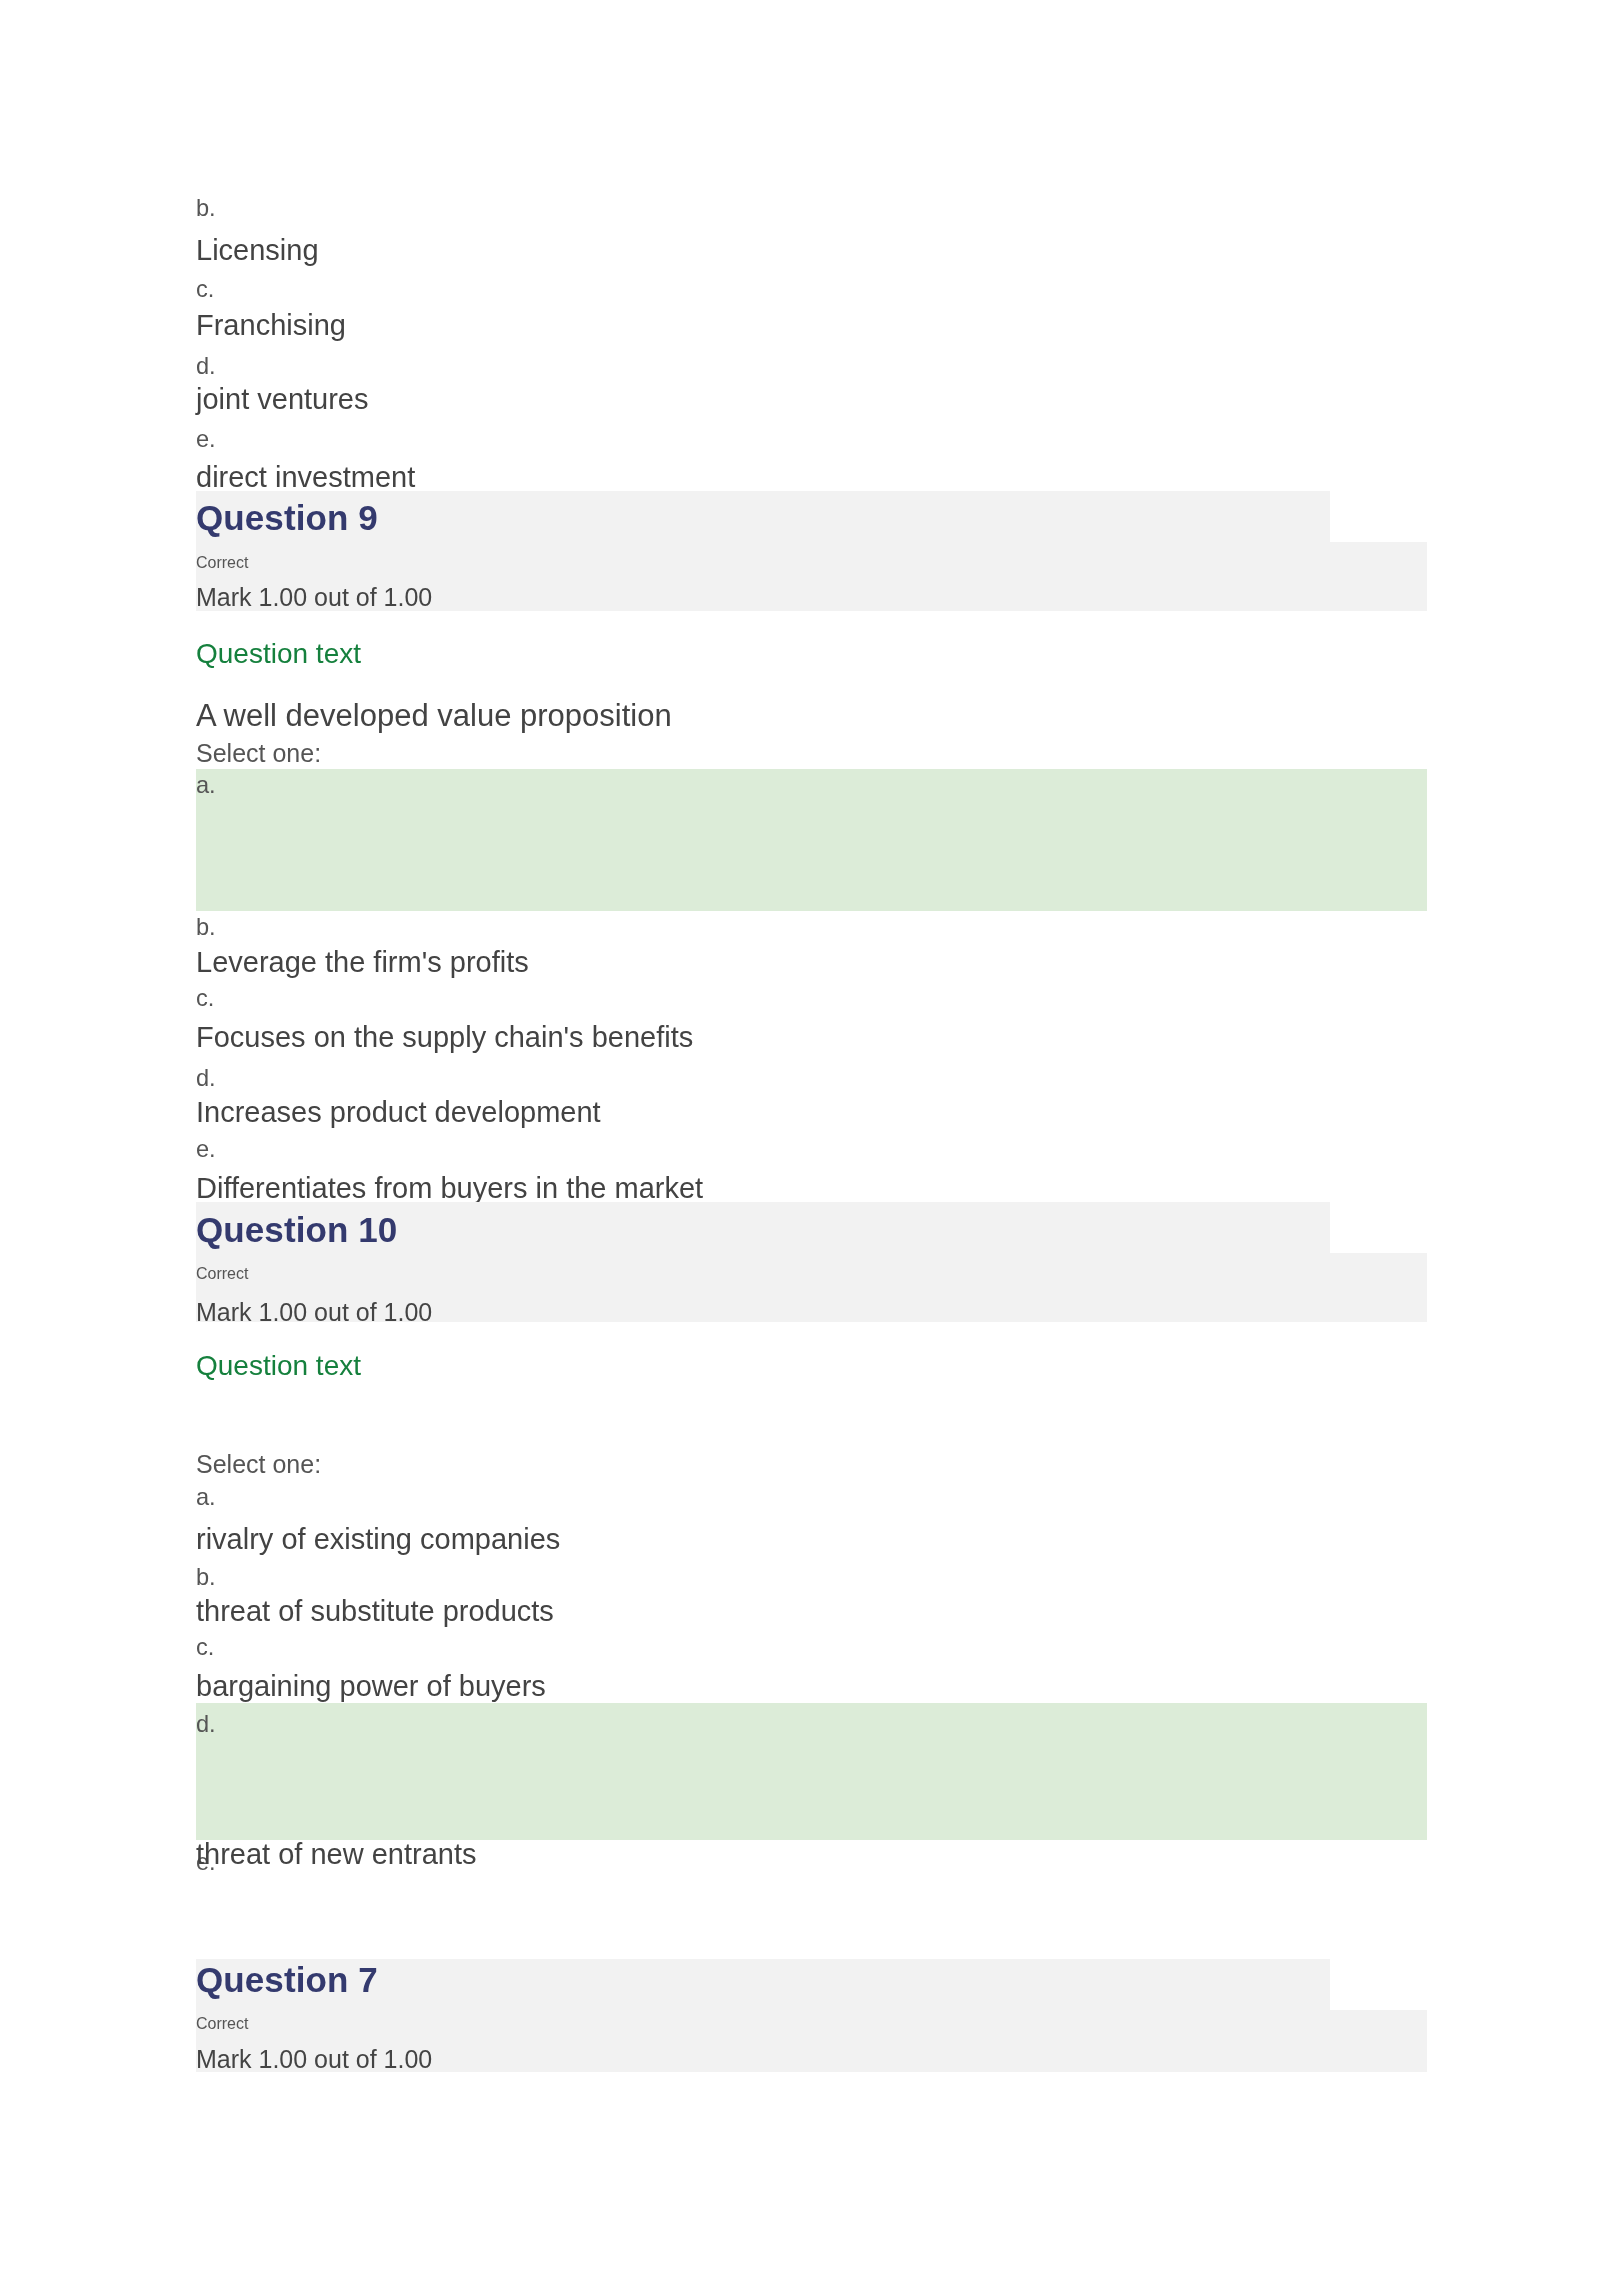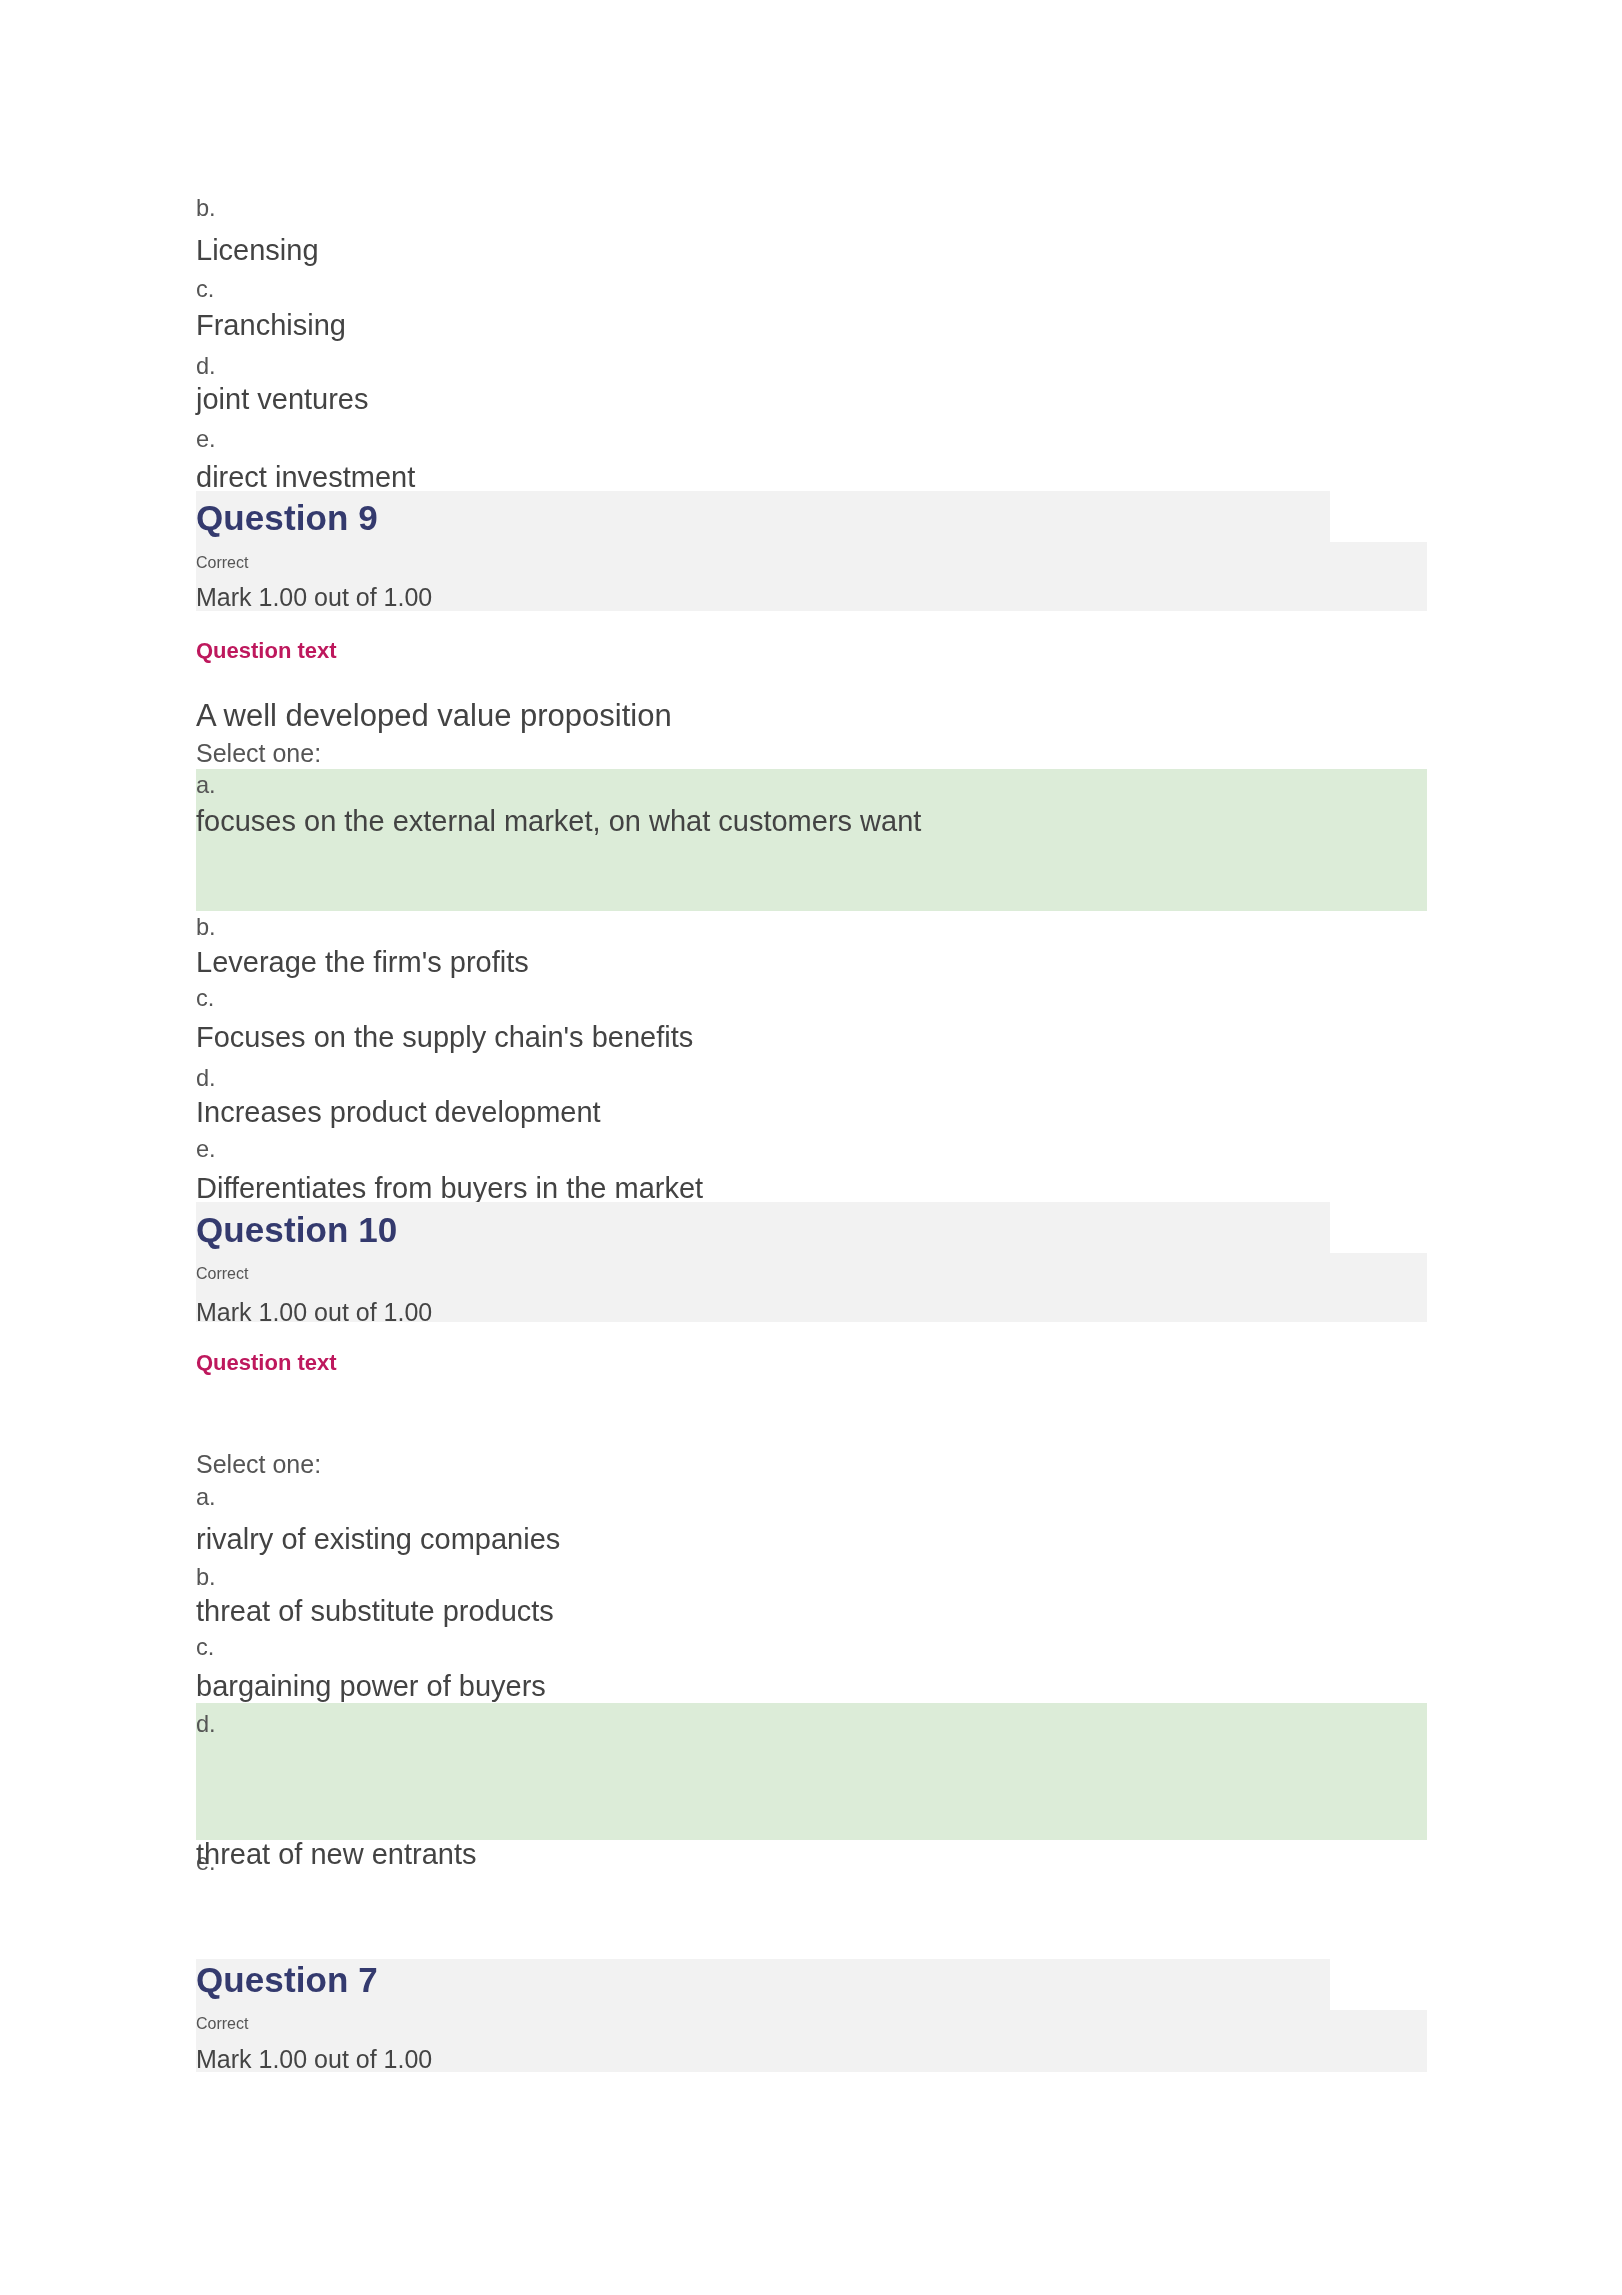--- a/index.html
+++ b/index.html
@@ -17,21 +17,21 @@
   .band-wide { position:absolute; left:196px; width:1231px; background:#f2f2f2; }
   .greenbox  { position:absolute; left:196px; width:1231px; background:#dcecd8; }
 
   .qnum {
     position:absolute; left:196px;
     font-weight:700; font-size:35px; color:#343a6e;
     letter-spacing:0.1px; white-space:nowrap; line-height:1;
   }
   .qstate    { position:absolute; left:196px; font-size:16px; color:#555; white-space:nowrap; line-height:1; }
   .qmark     { position:absolute; left:196px; font-size:25px; color:#444; white-space:nowrap; line-height:1; }
-  .qtextlbl  { position:absolute; left:196px; font-size:22px; color:#be185d; font-weight:700; white-space:nowrap; line-height:1; }
+  .qtextlbl  { position:absolute; left:196px; font-size:28px; color:#15803d; font-weight:400; white-space:nowrap; line-height:1; }
   .qstem     { position:absolute; left:196px; font-size:31px; color:#434343; white-space:nowrap; line-height:1; }
   .selectone { position:absolute; left:196px; font-size:25px; color:#555; white-space:nowrap; line-height:1; }
   .optmark   { position:absolute; left:196px; font-size:23.6px; color:#555; white-space:nowrap; line-height:1; }
   .opttext   { position:absolute; left:196px; font-size:29px; color:#434343; white-space:nowrap; line-height:1; }
 </style>
 </head>
 <body>
 
 <div class="page">
 
@@ -48,21 +48,20 @@
   <div class="band-wide" style="top:542px;  height:69px;"></div>
   <div class="qnum" style="top:500px">Question 9</div>
   <div class="qstate" style="top:555px">Correct</div>
   <div class="qmark" style="top:585px">Mark 1.00 out of 1.00</div>
   <div class="qtextlbl" style="top:640px">Question text</div>
   <div class="qstem" style="top:700px">A well developed value proposition</div>
   <div class="selectone" style="top:741px">Select one:</div>
 
   <div class="greenbox" style="top:769px; height:142px;"></div>
   <div class="optmark" style="top:774px">a.</div>
-  <div class="opttext" style="top:807px">focuses on the external market, on what customers want</div>
 
   <div class="optmark" style="top:916px">b.</div>
   <div class="opttext" style="top:948px">Leverage the firm's profits</div>
   <div class="optmark" style="top:987px">c.</div>
   <div class="opttext" style="top:1023px">Focuses on the supply chain's benefits</div>
   <div class="optmark" style="top:1067px">d.</div>
   <div class="opttext" style="top:1098px">Increases product development</div>
   <div class="optmark" style="top:1138px">e.</div>
   <div class="opttext" style="top:1174px">Differentiates from buyers in the market</div>
 

